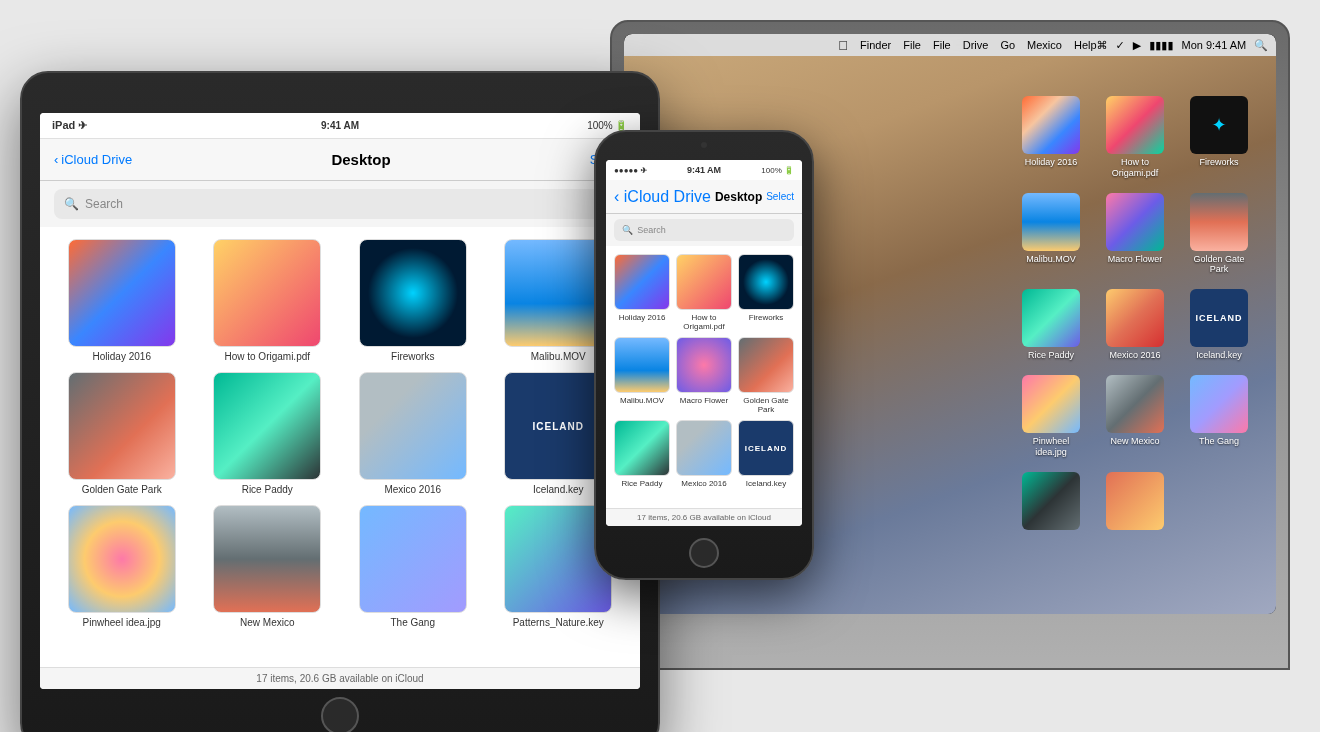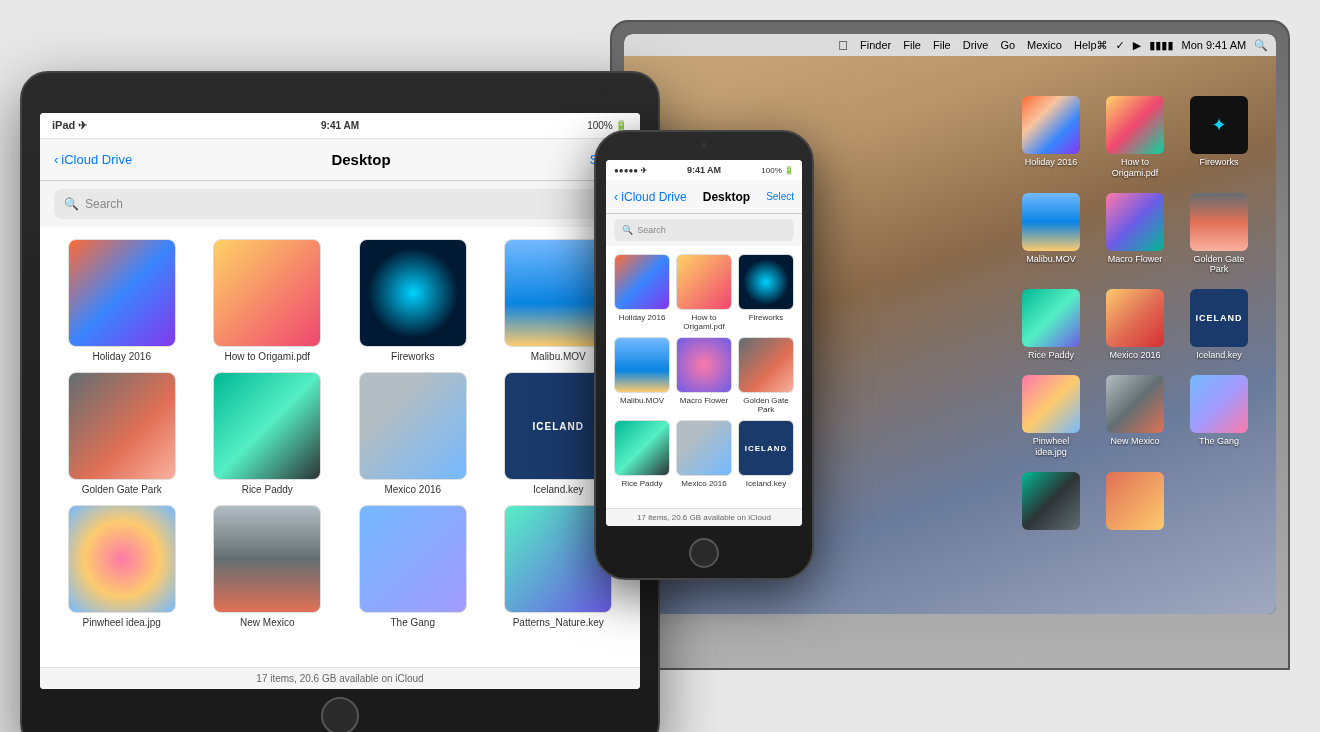--- a/index.html
+++ b/index.html
@@ -351,21 +351,21 @@
 
     
     .iphone-navbar {
       height: 34px;
       background: rgba(247,247,247,0.95);
       border-bottom: 1px solid #ccc;
       display: flex;
       align-items: center;
       padding: 0 8px;
     }
-    .iphone-navbar-back { color: #007aff; font-size: 12px; }
+    .iphone-navbar-back { color: #007aff; font-size: 16px; }
     .iphone-navbar-title { flex: 1; text-align: center; font-weight: 700; font-size: 12px; }
     .iphone-navbar-select { color: #007aff; font-size: 10px; }
 
     .iphone-search {
       padding: 5px 8px;
       background: #f5f5f5;
     }
     .iphone-search-input {
       width: 100%;
       height: 22px;

